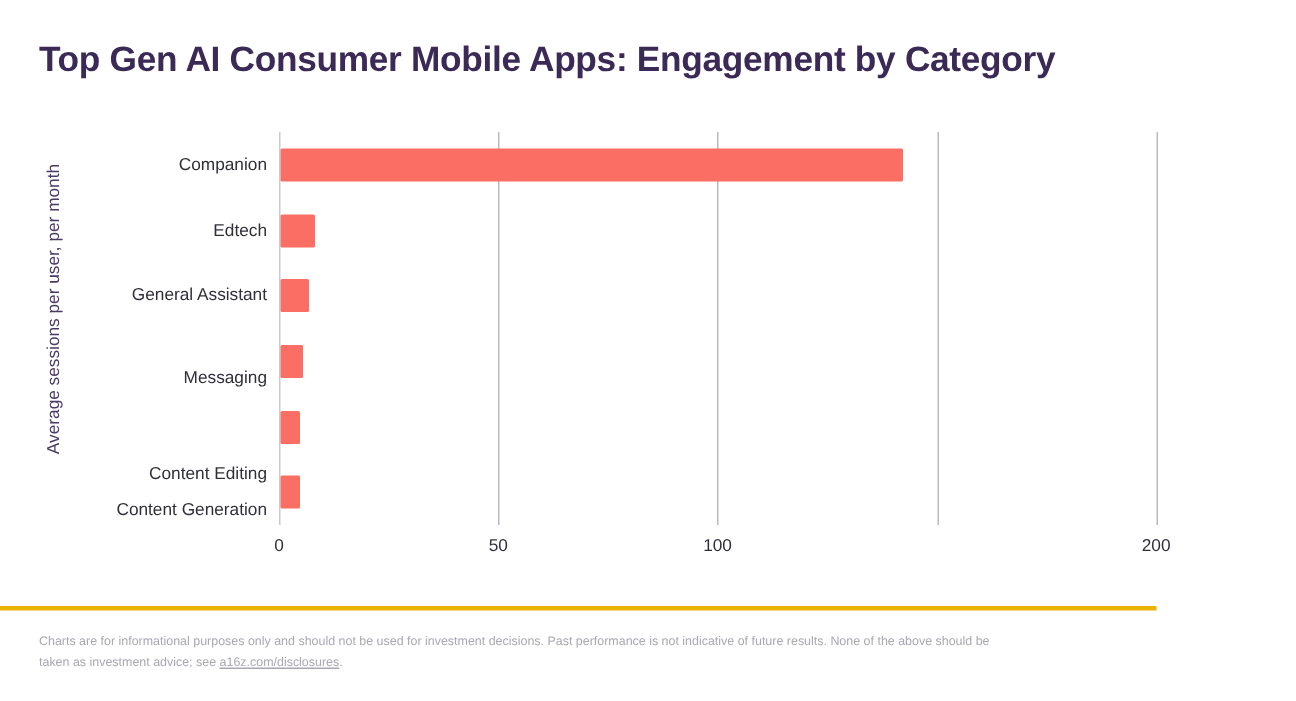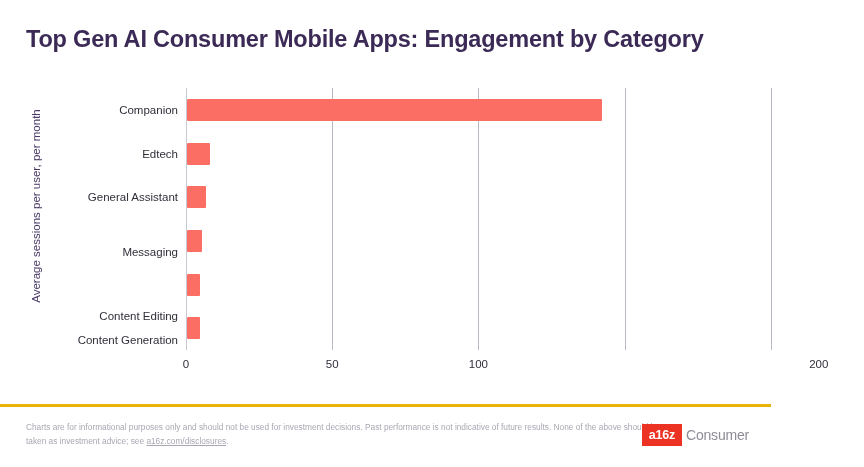--- a/index.html
+++ b/index.html
@@ -192,25 +192,21 @@
         <div class="bar" title="Messaging: 5.1" style="left: 1px; width: 14.9114px; height: 22px; top: 152.833px; background: rgb(250, 110, 100);"></div>
         <div class="bar" title="Content Editing: 4.6" style="left: 1px; width: 13.4495px; height: 22px; top: 196.5px; background: rgb(250, 110, 100);"></div>
         <div class="bar" title="Content Generation: 4.5" style="left: 1px; width: 13.1571px; height: 22px; top: 240.167px; background: rgb(250, 110, 100);"></div>
       </div>
   </div>
 
   <div class="x-ticks">
       <div class="x-tick" style="left: 0px;">0</div>
       <div class="x-tick" style="left: 146.19px;">50</div>
       <div class="x-tick" style="left: 292.381px;">100</div>
-      <div class="x-tick" style="left: 584.762px; margin-left: 48px;">200</div>
+      <div class="x-tick" style="left: 584.762px;">200</div>
     </div>
 </div>
 
 <div class="footer">
   <div class="disclaimer">
     <span>Charts are for informational purposes only and should not be used for investment decisions. Past performance is not indicative of future results. None of the above should be taken as investment advice; see </span><a class="disclaimer-link" href="#">a16z.com/disclosures</a><span>.</span>
   </div>
-  <div class="logo">
-    <div class="logo-mark">a16z</div>
-    <div class="logo-word">Consumer</div>
-  </div>
 </div>
 
 </body></html>

